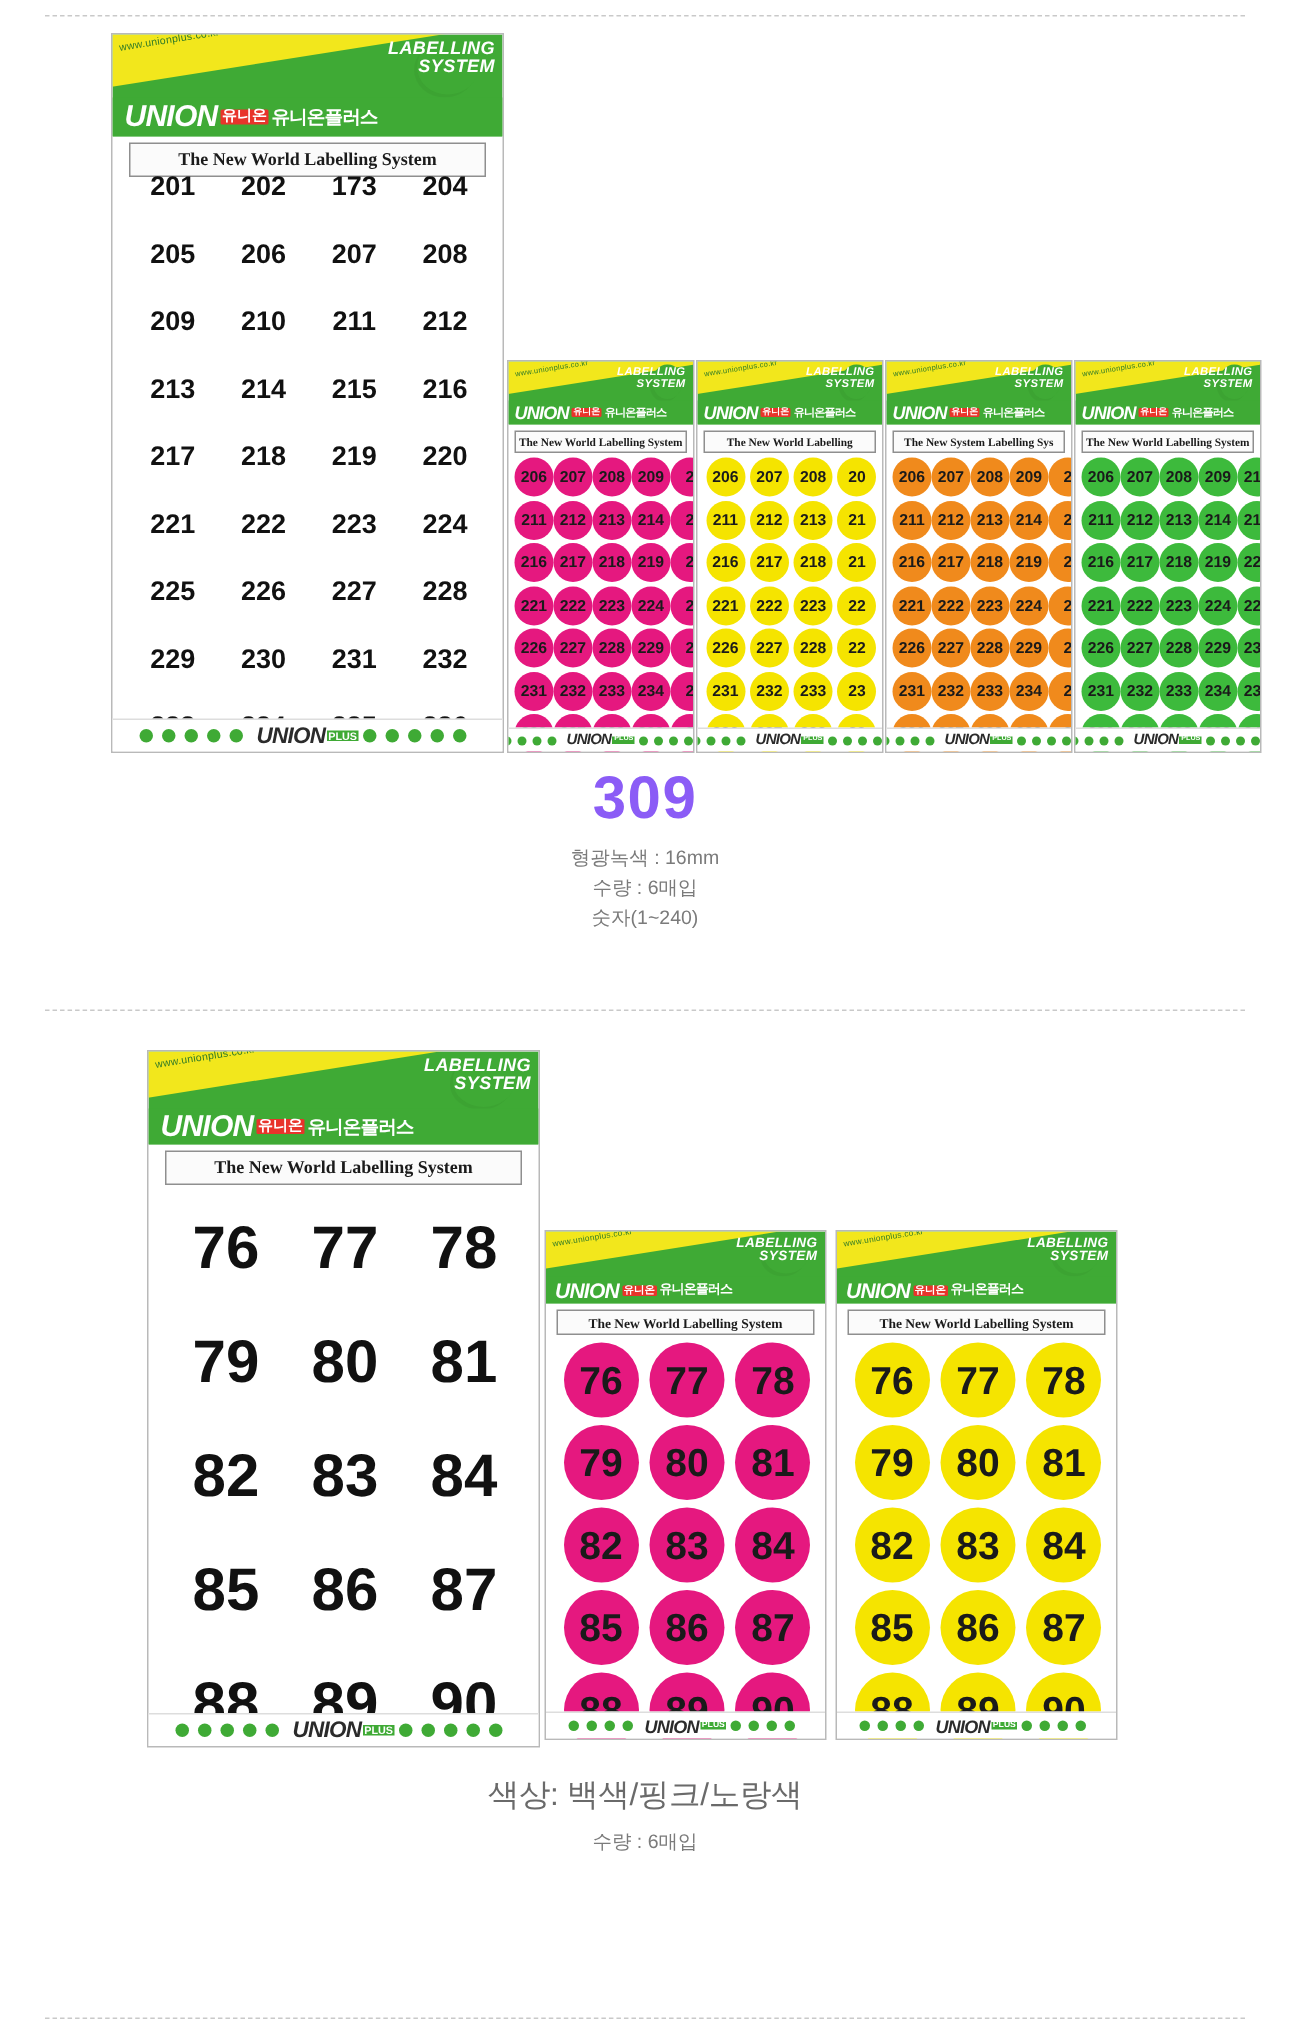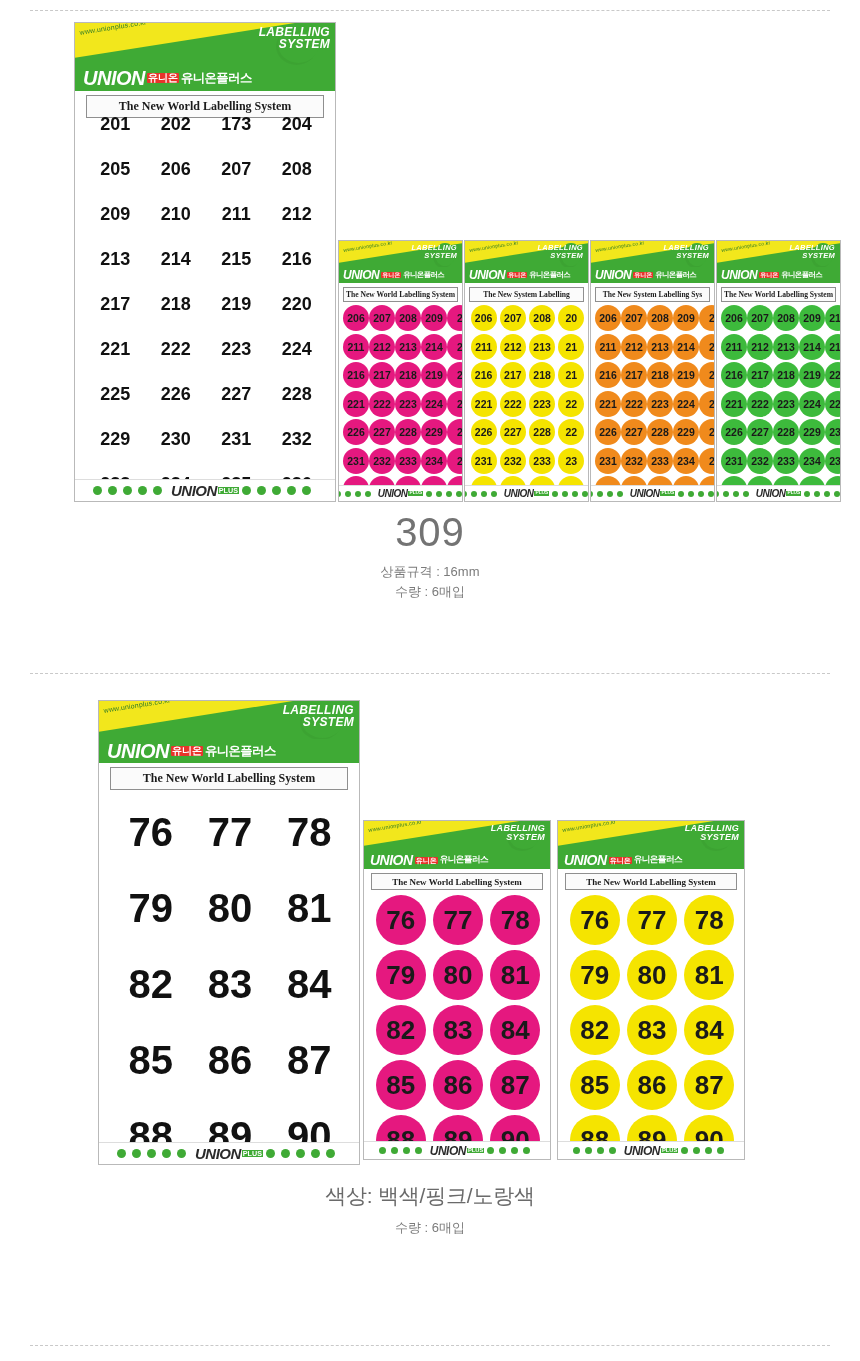--- a/index.html
+++ b/index.html
@@ -222,22 +222,22 @@
     line-height: 1;
   }
 
   
   .caption {
     text-align: center;
     width: 860px;
   }
   .caption .code {
     font-size: 40px;
-    color: #737373;
-    font-weight: normal;
+    color: #8b5cf6;
+    font-weight: bold;
     letter-spacing: 1px;
     line-height: 1.1;
     margin: 0;
   }
   .caption .colors {
     font-size: 21px;
     color: #6a6a6a;
     margin-top: 6px;
     letter-spacing: -0.2px;
   }
@@ -471,21 +471,21 @@
         <div class="pack" style="left: 464px; top: 222px; width: 125px; height: 262px;">
           <div class="pack-head" style="height: 42px;">
             <div class="head-url" style="font-size: 5px;">www.unionplus.co.kr</div>
             <div class="head-labelling" style="font-size: 7.5px;"><span>LABELLING</span><br><span>SYSTEM</span></div>
             <div class="head-bar" style="height: 16px; padding-left: 4px;">
               <span class="brand-union" style="font-size: 12px;">UNION</span>
               <span class="brand-chip" style="font-size: 6px;">유니온</span>
               <span class="brand-kr" style="font-size: 7.44px;">유니온플러스</span>
             </div>
           </div>
-          <div class="pack-title" style="width: 115px; font-size: 7.6px; padding: 2px 0px;">The New System Labelling</div>
+          <div class="pack-title" style="width: 115px; font-size: 7.6px; padding: 2px 0px;">The New World Labelling</div>
           <div class="pack-grid" style="grid-template-columns: repeat(4, 1fr); grid-auto-rows: 28.5px; width: 117px; margin-left: 4px; margin-top: 2px;">
             <div class="cell">
               <span class="dot yellow" style="width: 26px; height: 26px; font-size: 10.5px;">206</span>
             </div>
             <div class="cell">
               <span class="dot yellow" style="width: 26px; height: 26px; font-size: 10.5px;">207</span>
             </div>
             <div class="cell">
               <span class="dot yellow" style="width: 26px; height: 26px; font-size: 10.5px;">208</span>
             </div>
@@ -856,22 +856,23 @@
               <i style="width: 6px; height: 6px; margin-right: 4px;"></i>
               <i style="width: 6px; height: 6px; margin-right: 4px;"></i>
             </span>
           </div>
         </div>
       </div>
 
     <div class="caption" style="margin-top:22px;">
       <div class="code">309</div>
       <div class="spec">
-        <div>상품규격 : 16mm</div>
+        <div>형광녹색 : 16mm</div>
         <div>수량 : 6매입</div>
+        <div>숫자(1~240)</div>
       </div>
     </div>
   </div>
 
   <hr class="hr-dash" id="sep-mid">
 
   <div class="section" id="section-308">
     <div class="packs-row" id="row-308" style="height:470px;">
         <div class="pack" style="left: 98px; top: 10px; width: 262px; height: 465px;">
           <div class="pack-head" style="height: 62px;">

